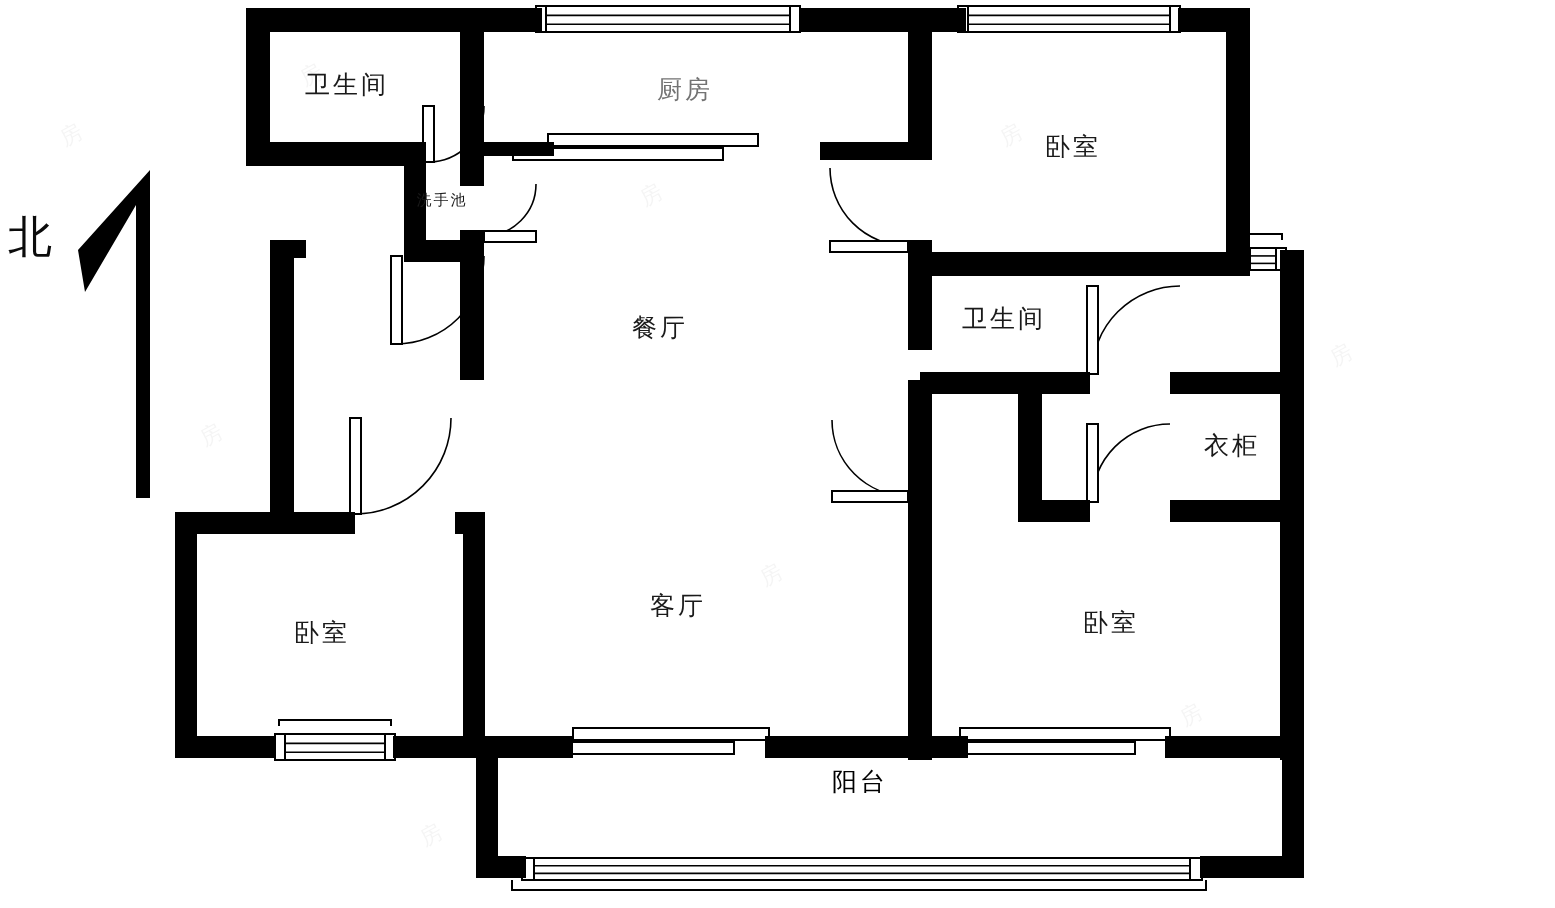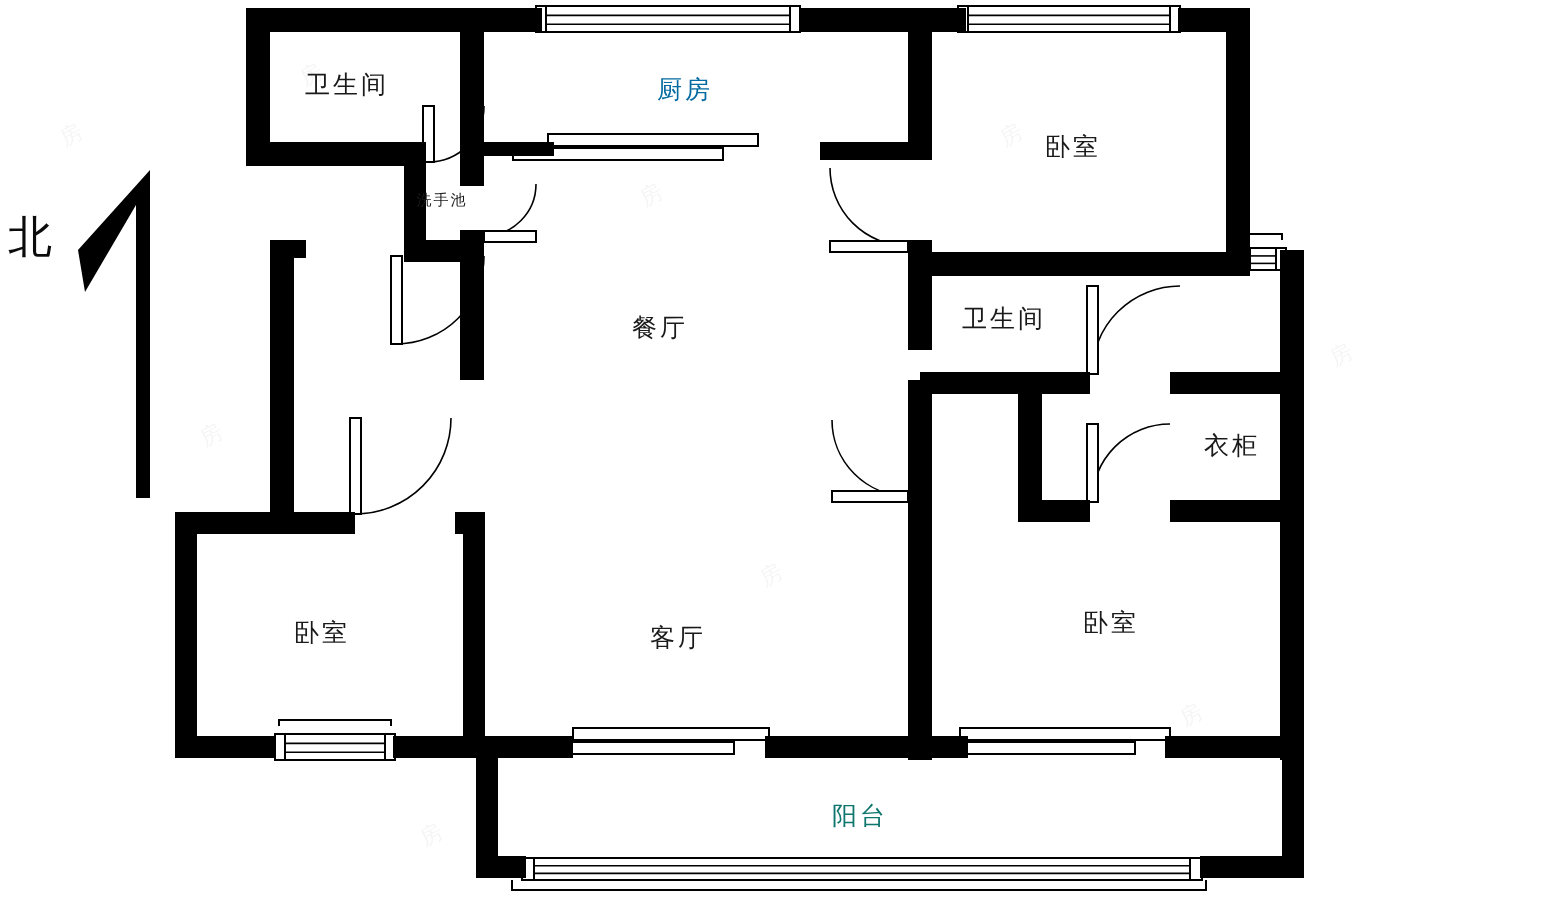--- a/index.html
+++ b/index.html
@@ -181,24 +181,24 @@
       <div class="wall" style="left: 1165px; top: 736px; width: 139px; height: 22px; background: rgb(0, 0, 0);"></div>
       <div class="wall" style="left: 476px; top: 758px; width: 22px; height: 112px; background: rgb(0, 0, 0);"></div>
       <div class="wall" style="left: 476px; top: 856px; width: 50px; height: 22px; background: rgb(0, 0, 0);"></div>
       <div class="wall" style="left: 1200px; top: 856px; width: 104px; height: 22px; background: rgb(0, 0, 0);"></div>
       <div class="wall" style="left: 1282px; top: 758px; width: 22px; height: 120px; background: rgb(0, 0, 0);"></div>
     </div>
 
   <div id="labels-container">
       <div class="room-label" style="left: 347px; top: 84px; color: rgb(26, 26, 26);">卫生间</div>
       <div class="room-label small" style="left: 442px; top: 200px; color: rgb(26, 26, 26);">洗手池</div>
-      <div class="room-label" style="left: 685px; top: 89px; color: #0369a1;">厨房</div>
+      <div class="room-label" style="left: 685px; top: 89px; color: #737373;">厨房</div>
       <div class="room-label" style="left: 1073px; top: 146px; color: rgb(26, 26, 26);">卧室</div>
       <div class="room-label" style="left: 1004px; top: 318px; color: rgb(26, 26, 26);">卫生间</div>
       <div class="room-label" style="left: 1232px; top: 445px; color: rgb(26, 26, 26);">衣柜</div>
       <div class="room-label" style="left: 660px; top: 327px; color: rgb(26, 26, 26);">餐厅</div>
-      <div class="room-label" style="left: 678px; top: 605px; color: rgb(26, 26, 26); margin-top: 32px;">客厅</div>
+      <div class="room-label" style="left: 678px; top: 605px; color: rgb(26, 26, 26);">客厅</div>
       <div class="room-label" style="left: 322px; top: 632px; color: rgb(26, 26, 26);">卧室</div>
       <div class="room-label" style="left: 1111px; top: 622px; color: rgb(26, 26, 26);">卧室</div>
-      <div class="room-label" style="left: 860px; top: 815px; color: #0f766e;">阳台</div>
+      <div class="room-label" style="left: 860px; top: 781px; color: #000000;">阳台</div>
     </div>
 
 </div>
 
 </body></html>

